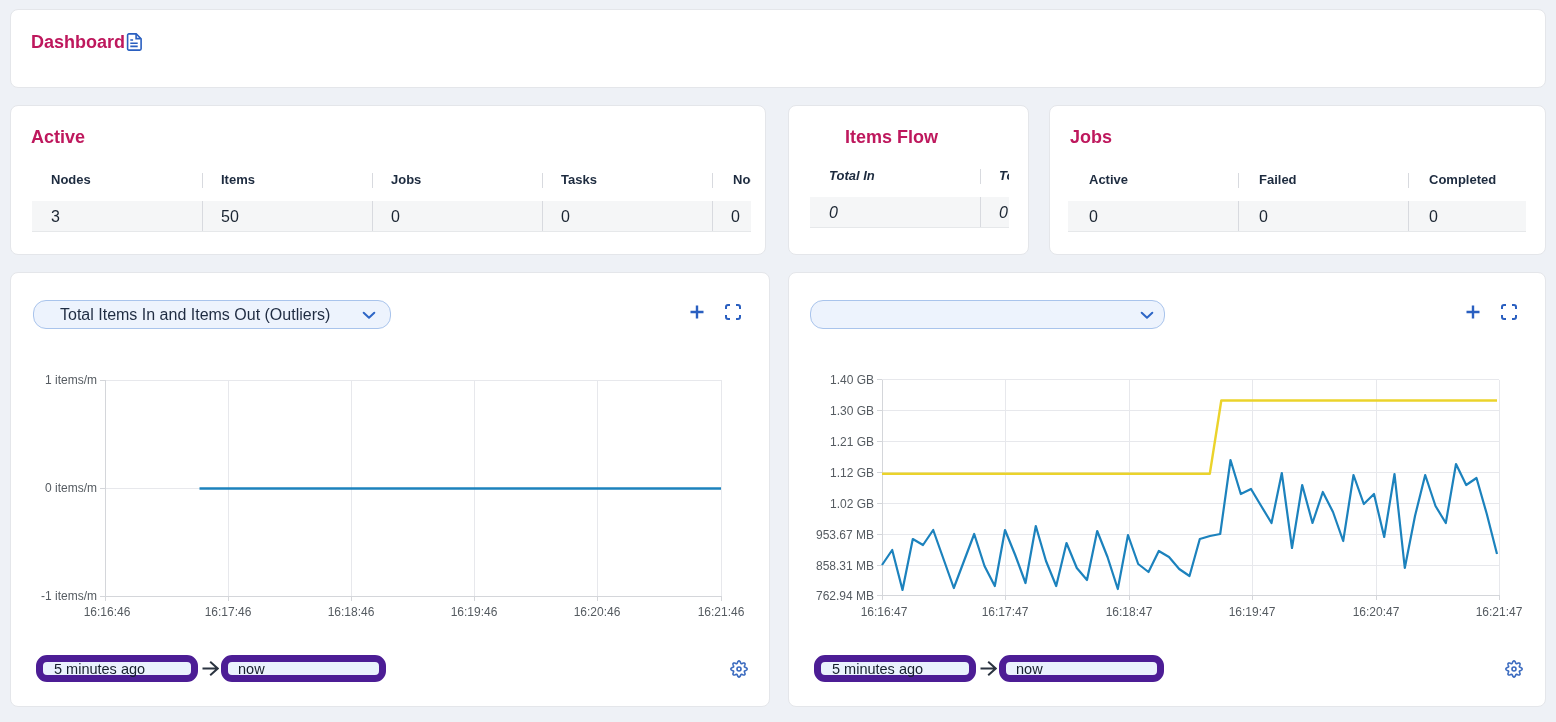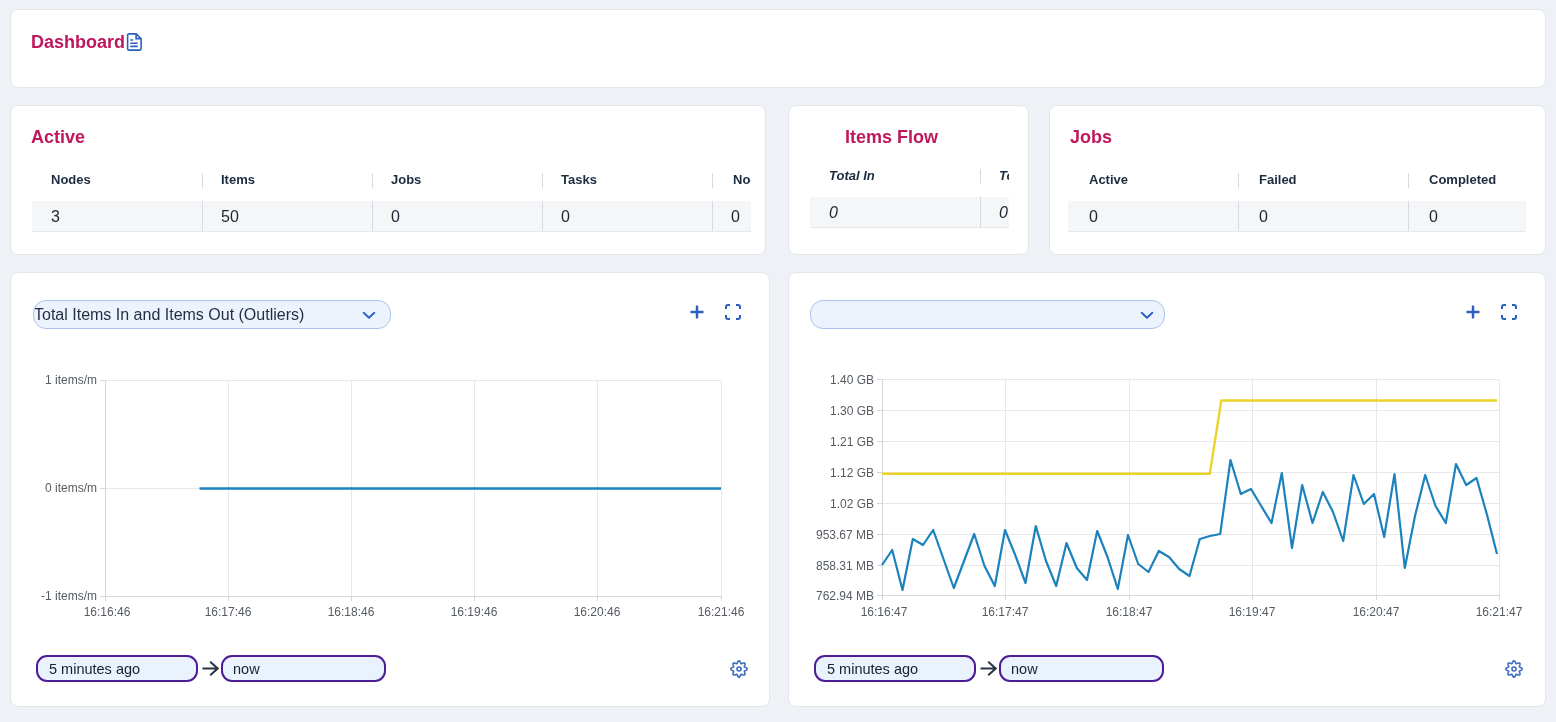--- a/index.html
+++ b/index.html
@@ -4,21 +4,21 @@
 <style>
   html,body{margin:0;padding:0;}
   body{width:1556px;height:722px;background:#eef1f6;font-family:"Liberation Sans",sans-serif;position:relative;overflow:hidden;}
   .card{position:absolute;background:#fff;border:1px solid #e4e6ea;border-radius:8px;box-sizing:border-box;}
   .title{position:absolute;font-size:18px;color:#be185d;font-weight:bold;}
   .thead{position:absolute;font-size:13px;font-weight:bold;color:#1d2b3f;white-space:nowrap;}
   .tdata{position:absolute;font-size:16px;color:#1c2633;white-space:nowrap;}
   .vdiv{position:absolute;width:1px;background:#d8dadf;}
   .rowbg{position:absolute;background:#f5f6f7;border-bottom:1px solid #e6e8ea;}
   .pill{position:absolute;background:#edf3fd;border:1px solid #a9c4ec;border-radius:13px;box-sizing:border-box;font-size:16px;color:#1f2c42;display:flex;align-items:center;white-space:nowrap;overflow:hidden;}
-  .tpill{position:absolute;background:#eaf2fd;border:2px solid #4c1d95;border-radius:11px;box-sizing:border-box;font-size:14.5px;color:#17202e;display:flex;align-items:center;white-space:nowrap;}
+  .tpill{position:absolute;background:#eaf2fd;border:7px solid #4c1d95;border-radius:11px;box-sizing:border-box;font-size:14.5px;color:#17202e;display:flex;align-items:center;white-space:nowrap;}
   .icon{position:absolute;}
   svg{display:block;}
 </style>
 </head>
 <body>
 
 <div class="card" style="left:10px;top:9px;width:1536px;height:79px;">
   <div class="title" style="left:20px;top:22px;">Dashboard</div>
   <svg class="icon" style="left:115px;top:23px;" width="16" height="18" viewBox="0 0 16 18">
     <path d="M2.9 0.9 h7.3 l4.9 4.9 v10 a1.3 1.3 0 0 1 -1.3 1.3 h-10.9 a1.3 1.3 0 0 1 -1.3 -1.3 v-13.6 a1.3 1.3 0 0 1 1.3 -1.3 z" fill="none" stroke="#2a5fc0" stroke-width="1.6"></path>
@@ -76,21 +76,21 @@
     <div class="thead" style="left:21px;top:6px;">Active</div>
     <div class="thead" style="left:191px;top:6px;">Failed</div>
     <div class="thead" style="left:361px;top:6px;">Completed</div>
     <div class="tdata" style="left:21px;top:42px;">0</div>
     <div class="tdata" style="left:191px;top:42px;">0</div>
     <div class="tdata" style="left:361px;top:42px;">0</div>
   </div>
 </div>
 
 <div class="card" style="left:10px;top:272px;width:760px;height:435px;">
-  <div class="pill" style="left:22px;top:27px;width:358px;height:29px;padding-left:0;">
+  <div class="pill" style="left:22px;top:27px;width:358px;height:29px;padding-left:26px;">
     <span>Total Items In and Items Out (Outliers)</span>
     <svg style="position:absolute;right:14px;top:10px;" width="14" height="9" viewBox="0 0 14 9">
         <path d="M1.7 1.7 L7 6.8 L12.3 1.7" fill="none" stroke="#2e66c6" stroke-width="2" stroke-linecap="round" stroke-linejoin="round"></path>
       </svg>
   </div>
   <svg class="icon" style="left:679px;top:32px;" width="14" height="14" viewBox="0 0 14 14">
       <path d="M7 0.5 V13.5 M0.5 7 H13.5" stroke="#2a5fc0" stroke-width="2.4"></path>
     </svg>
   <svg class="icon" style="left:714px;top:31px;" width="16" height="16" viewBox="0 0 16 16">
     <path d="M1 5 V3 a2 2 0 0 1 2 -2 H5 M11 1 h2 a2 2 0 0 1 2 2 V5 M15 11 v2 a2 2 0 0 1 -2 2 H11 M5 15 H3 a2 2 0 0 1 -2 -2 V11" fill="none" stroke="#2a5fc0" stroke-width="2"></path>

